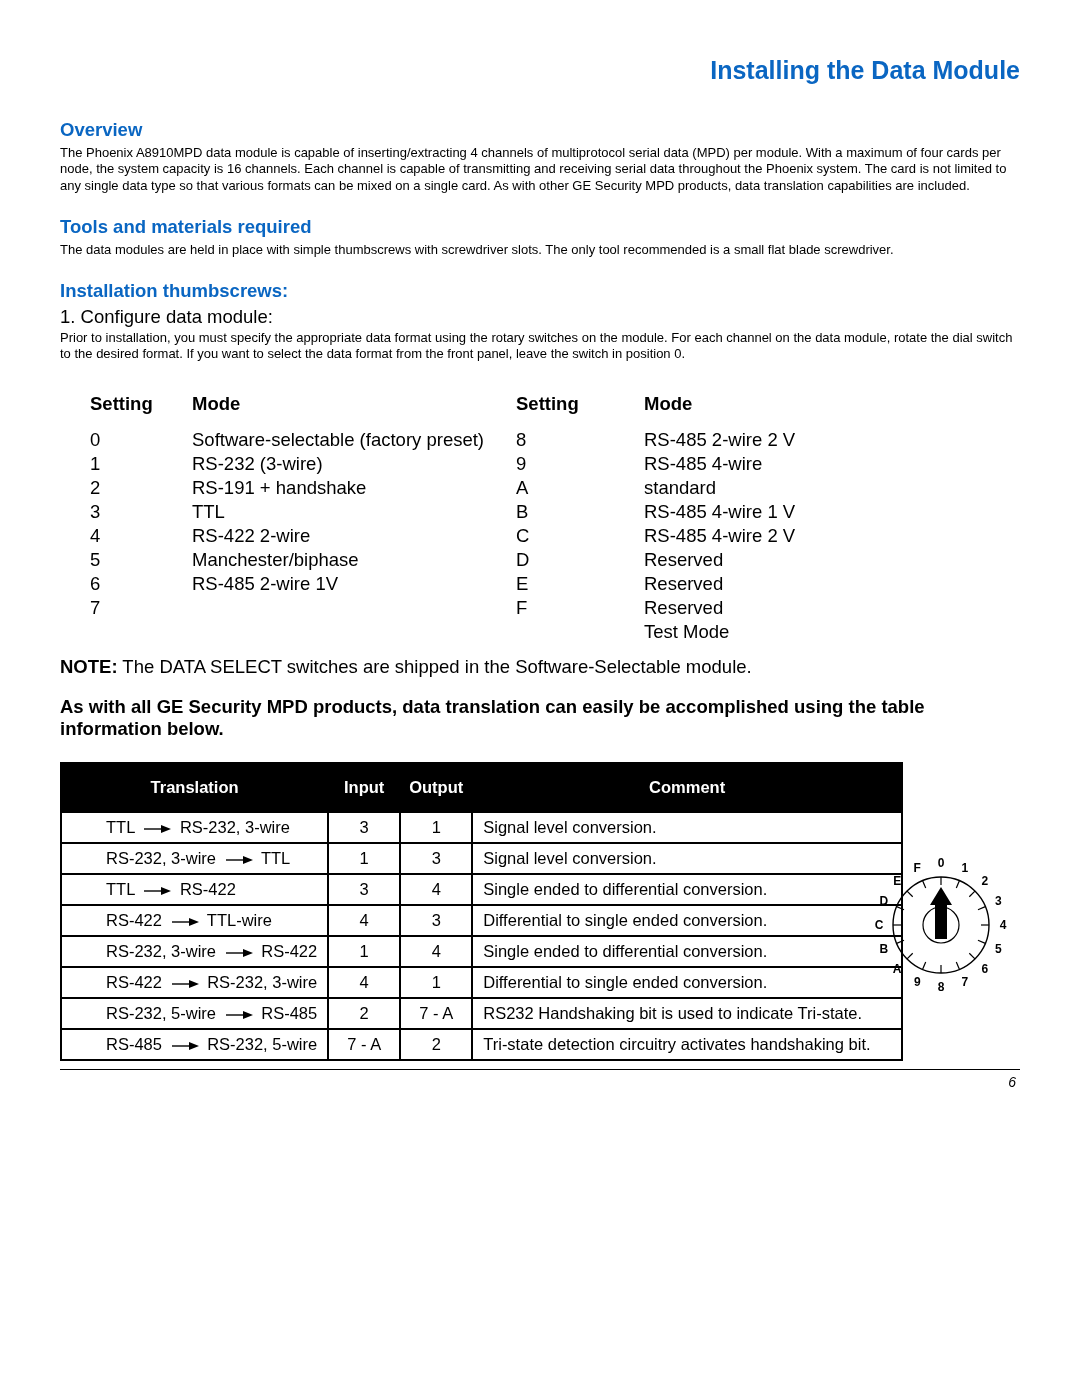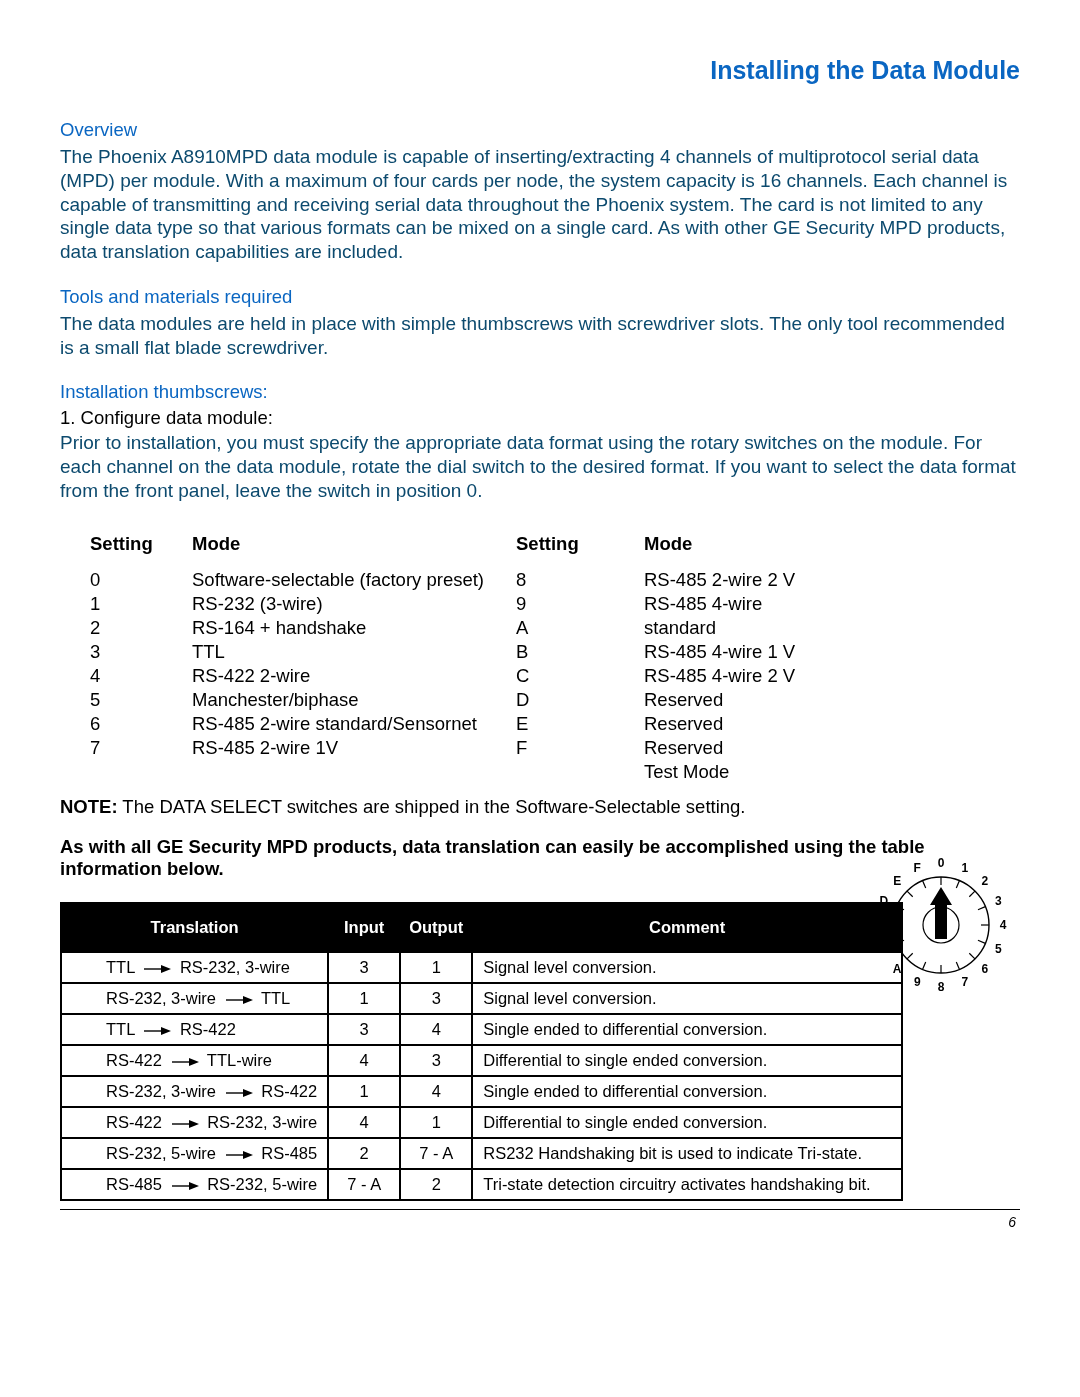--- a/index.html
+++ b/index.html
@@ -18,28 +18,28 @@
   .h1 {
     color: #0a66c2;
     font-size: 25px;
     font-weight: 700;
     margin-bottom: 34px;
     text-align: right;
   }
   .h2 {
     color: #0a66c2;
     font-size: 18.5px;
-    font-weight: 400;
+    font-weight: 700;
     margin-bottom: 4px;
   }
   .p {
-    font-size: 19px;
+    font-size: 13px;
     line-height: 1.25;
     margin-bottom: 22px;
-    color: #0c4a6e;
+    color: #000000;
   }
   .bold { font-weight: 700; }
   .step-heading {
     font-size: 18.5px;
     font-weight: 400;
     margin-bottom: 2px;
   }
   .settings-row {
     display: flex;
     flex-direction: row;
@@ -146,25 +146,24 @@
         <div>3</div>
         <div>4</div>
         <div>5</div>
         <div>6</div>
         <div>7</div>
       </div>
       <div class="settings-col col-mode1">
         <div class="head">Mode</div>
         <div>Software-selectable  (factory preset)</div>
         <div>RS-232 (3-wire)</div>
-        <div>RS-164 + handshake</div>
+        <div>RS-191 + handshake</div>
         <div>TTL</div>
         <div>RS-422 2-wire</div>
         <div>Manchester/biphase</div>
-        <div>RS-485 2-wire standard/Sensornet</div>
         <div>RS-485 2-wire 1V</div>
       </div>
       <div class="settings-col col-set2">
         <div class="head">Setting</div>
         <div>8</div>
         <div>9</div>
         <div>A</div>
         <div>B</div>
         <div>C</div>
         <div>D</div>
@@ -179,21 +178,21 @@
         <div>RS-485 4-wire 2 V</div>
         <div>Reserved</div>
         <div>Reserved</div>
         <div>Reserved</div>
         <div>Test Mode</div>
       </div>
     </div>
   </div>
 
   <div class="note-line">
-    <span class="bold">NOTE:</span><span> The DATA SELECT switches are shipped in the Software-Selectable setting.</span>
+    <span class="bold">NOTE:</span><span> The DATA SELECT switches are shipped in the Software-Selectable module.</span>
   </div>
 
   <div class="translation-intro">As with all GE Security MPD products, data translation can easily be accomplished using the table information below.</div>
 
   <table class="translation">
     <thead>
       <tr>
         <th>Translation</th>
         <th>Input</th>
         <th>Output</th>

